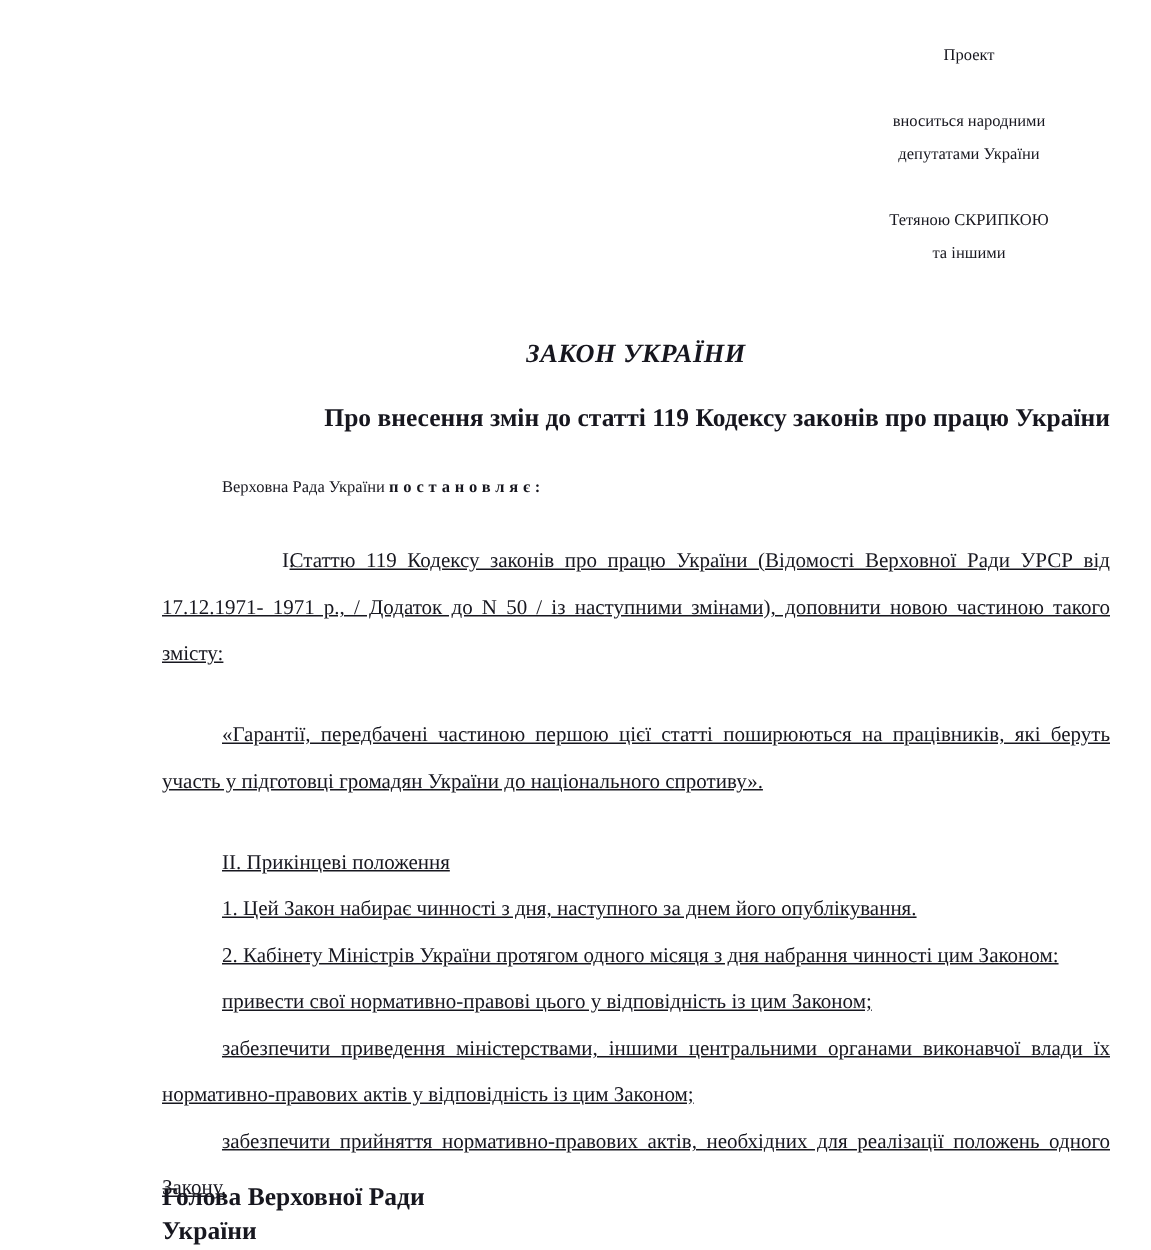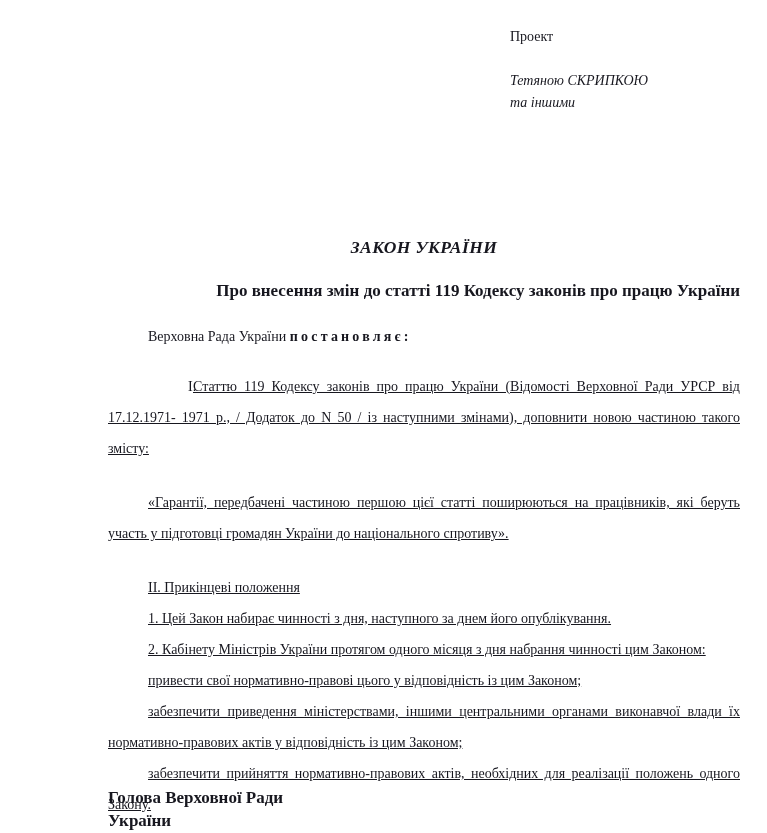--- a/index.html
+++ b/index.html
@@ -21,40 +21,41 @@
     position: relative;
     width: 767px;
     height: 833px;
     box-sizing: border-box;
     padding: 0;
   }
 
   
   .header-block {
     position: absolute;
-    left: 510px;
+    left: 531px;
     top: 26px;
     width: 230px;
-    font-size: 14px;
+    font-size: 11px;
     line-height: 22px;
+    text-align: center;
   }
   .header-group {
     margin: 0 0 22px 0;
   }
-  .header-group:last-child { margin-bottom: 15px; font-style: italic; }
+  .header-group:last-child { margin-bottom: 15px; }
   .header-line {
     display: block;
     white-space: nowrap;
   }
 
   
   .content {
     position: absolute;
     left: 108px;
-    top: 12px;
+    top: 0;
     width: 632px;
   }
 
   .law-title {
     margin: 0;
     padding-top: 224px;
     text-align: center;
     font-weight: bold;
     font-style: italic;
     font-size: 17.5px;
@@ -68,21 +69,21 @@
     text-align: right;
     font-weight: bold;
     font-size: 17px;
     line-height: 22px;
   }
 
   .enact-line {
     margin: 0;
     padding-top: 24px;
     padding-left: 40px;
-    font-size: 14px;
+    font-size: 11px;
     line-height: 22px;
   }
   .enact-spaced {
     font-weight: bold;
     letter-spacing: 3.2px;
   }
 
   
   p.body-par {
     margin: 0;
@@ -116,20 +117,24 @@
 </head>
 <body>
 
 <div class="page">
 
   <div class="header-block">
     <div class="header-group">
       <span class="header-line">Проект</span>
     </div>
     <div class="header-group">
+      <span class="header-line">вноситься народними</span>
+      <span class="header-line">депутатами України</span>
+    </div>
+    <div class="header-group">
       <span class="header-line">Тетяною СКРИПКОЮ</span>
       <span class="header-line">та іншими</span>
     </div>
   </div>
 
   <div class="content">
 
     <h1 class="law-title">ЗАКОН УКРАЇНИ</h1>
 
     <h2 class="law-subtitle">Про внесення змін до статті 119 Кодексу законів про працю України</h2>

